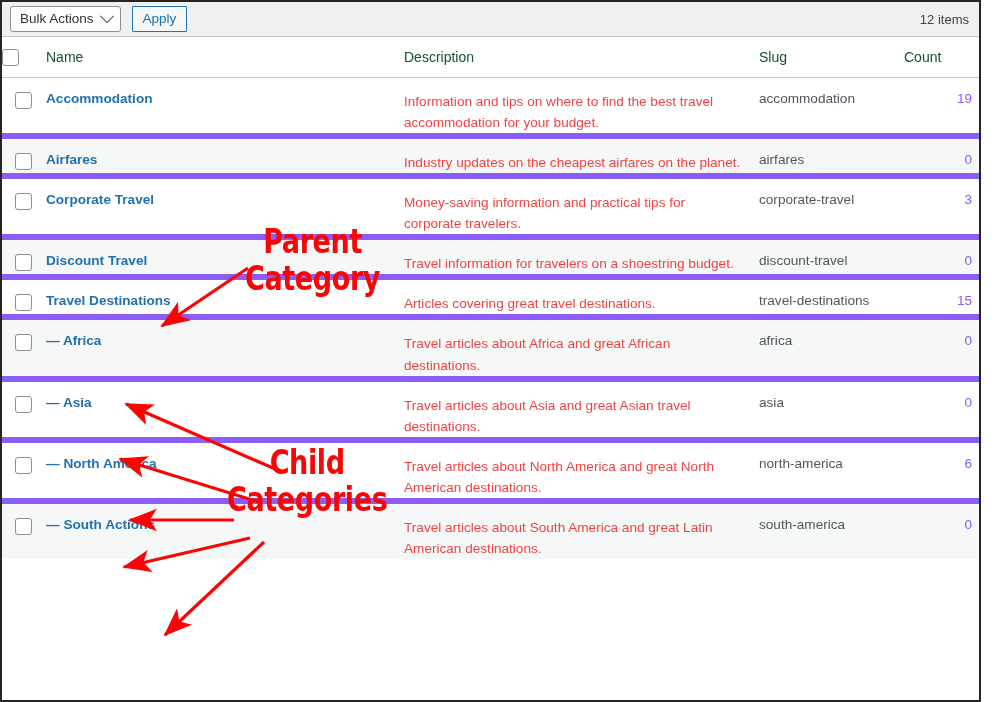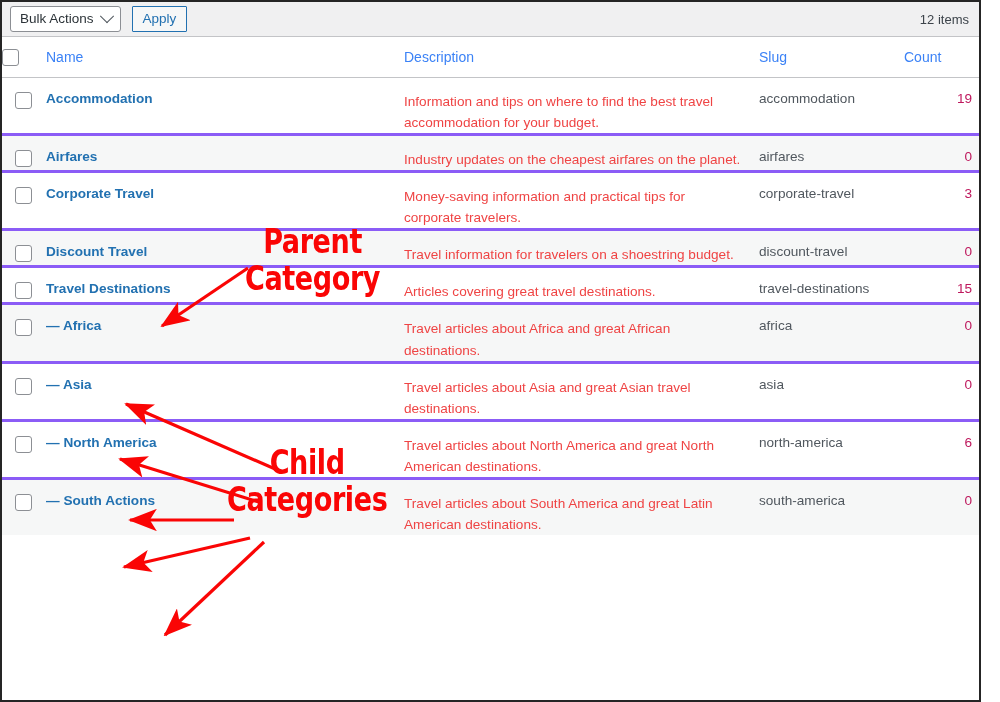--- a/index.html
+++ b/index.html
@@ -80,21 +80,21 @@
   table.wp-list {
     width: 100%;
     border-collapse: collapse;
     table-layout: fixed;
     background: #ffffff;
   }
   table.wp-list thead th {
     text-align: left;
     font-weight: normal;
     font-size: 14px;
-    color: #3b82f6;
+    color: #14532d;
     padding: 11px 0 11px 0;
     border-top: 1px solid #c3c4c7;
     border-bottom: 1px solid #c3c4c7;
     background: #ffffff;
     vertical-align: middle;
   }
   col.c-cb   { width: 44px; }
   col.c-name { width: 358px; }
   col.c-desc { width: 355px; }
   col.c-slug { width: 145px; }
@@ -103,38 +103,38 @@
   th.cb-col, td.cb-col { padding-left: 13px; }
   th.count-col, td.count-col { text-align: right; padding-right: 26px; }
 
   tbody tr { background: #ffffff; }
   tbody tr.alt { background: #f6f7f7; }
   tbody td {
     vertical-align: top;
     padding: 13px 0 0 0;
     font-size: 13.6px;
     color: #3c434a;
-    border-bottom: 3px solid #8b5cf6;
+    border-bottom: 6px solid #8b5cf6;
   }
   tbody tr:last-child td { border-bottom: none; }
 
   td.name-col a {
     color: #2271b1;
     font-weight: bold;
     text-decoration: none;
     font-size: 13.6px;
   }
   td.desc-col {
     color: #ef4444;
     line-height: 1.55;
     padding-right: 14px;
   }
   td.slug-col { color: #50575e; }
   td.count-col a {
-    color: #be185d;
+    color: #8b5cf6;
     text-decoration: none;
   }
 
   
   .cb {
     display: inline-block;
     width: 17px;
     height: 17px;
     border: 1px solid #8c8f94;
     border-radius: 3px;

